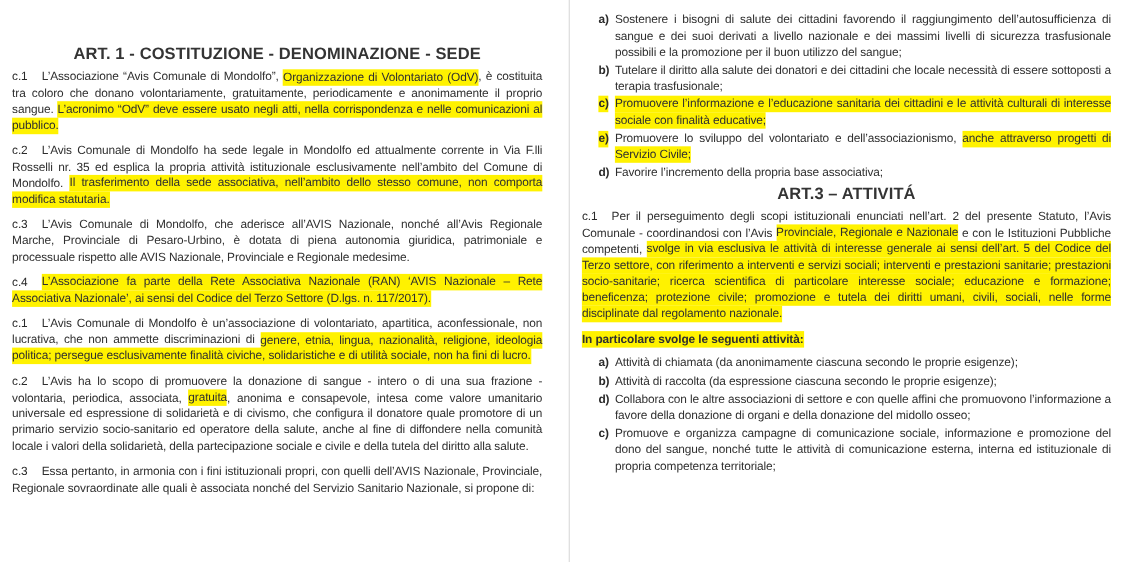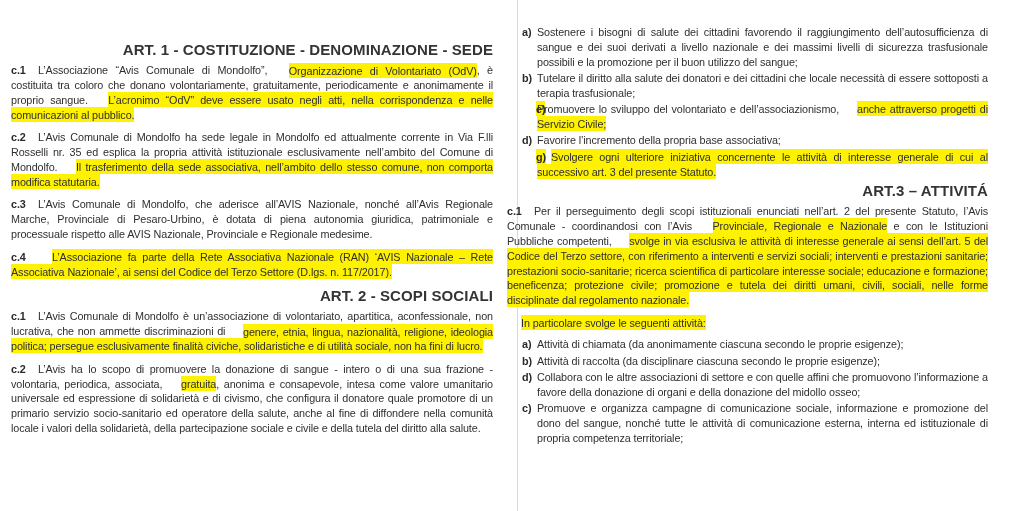--- a/index.html
+++ b/index.html
@@ -20,87 +20,87 @@
     overflow: hidden;
   }
   .divider {
     position: absolute;
     left: 517px; top: 0; bottom: 0;
     width: 1px;
     background: var(--divider, #d9d9d9);
   }
   .col { position: absolute; top: 0; box-sizing: border-box; }
   .col-left  { left: 11px;  width: 482px; padding-top: 38px; }
-  .col-right { left: 507px; width: 481px; padding-top: 25px; }
+  .col-right { left: 529px; width: 481px; padding-top: 11px; }
 
   .h {
-    text-align: right;
+    text-align: center;
     font-weight: 700;
     font-size: 15px;
     line-height: 18px;
     letter-spacing: 0.1px;
     color: #343434;
     margin: 3px 0 4px 0;
   }
   .clause {
     text-align: justify;
     margin: 0 0 8px 0;
   }
   .cmark {
-    font-weight: 700;
+    font-weight: 400;
     display: inline-block;
     width: 27px;
     color: #2a2a2a;
   }
   .para {
     text-align: justify;
     margin: 0 0 7px 0;
+    font-weight: bold;
   }
   .item {
     text-align: justify;
     padding-left: 30px;
     text-indent: -15px;
     margin: 0 0 1.5px 0;
   }
   .imark {
     font-weight: 700;
     display: inline-block;
     width: 15px;
     text-indent: 0;
     color: #2a2a2a;
   }
   mark.hl {
     background: var(--hl, #fff200);
     color: inherit;
     padding: 1.5px 0;
-    margin-left: 14px;
   }
 </style>
 </head>
 <body>
 
 <div class="page">
   <div class="col col-left" id="col-0">
       <div class="h">ART. 1 - COSTITUZIONE - DENOMINAZIONE - SEDE</div>
       <div class="clause"><span class="cmark">c.1</span><span>L’Associazione “Avis Comunale di Mondolfo”, </span><mark class="hl">Organizzazione di Volontariato (OdV)</mark><span>, è costituita tra coloro che donano volontariamente, gratuitamente, periodicamente e anonimamente il proprio sangue. </span><mark class="hl">L’acronimo “OdV” deve essere usato negli atti, nella corrispondenza e nelle comunicazioni al pubblico.</mark></div>
       <div class="clause"><span class="cmark">c.2</span><span>L’Avis Comunale di Mondolfo ha sede legale in Mondolfo ed attualmente corrente in Via F.lli Rosselli nr. 35 ed esplica la propria attività istituzionale esclusivamente nell’ambito del Comune di Mondolfo. </span><mark class="hl">Il trasferimento della sede associativa, nell’ambito dello stesso comune, non comporta modifica statutaria.</mark></div>
       <div class="clause"><span class="cmark">c.3</span><span>L’Avis Comunale di Mondolfo, che aderisce all’AVIS Nazionale, nonché all’Avis Regionale Marche, Provinciale di Pesaro-Urbino, è dotata di piena autonomia giuridica, patrimoniale e processuale rispetto alle AVIS Nazionale, Provinciale e Regionale medesime.</span></div>
       <div class="clause"><span class="cmark">c.4</span><mark class="hl">L’Associazione fa parte della Rete Associativa Nazionale (RAN) ‘AVIS Nazionale – Rete Associativa Nazionale’, ai sensi del Codice del Terzo Settore (D.lgs. n. 117/2017).</mark></div>
-      <div class="h">ART. 2 - SCOPI SOCIALI</div>
       <div class="clause"><span class="cmark">c.1</span><span>L’Avis Comunale di Mondolfo è un’associazione di volontariato, apartitica, aconfessionale, non lucrativa, che non ammette discriminazioni di </span><mark class="hl">genere, etnia, lingua, nazionalità, religione, ideologia politica; persegue esclusivamente finalità civiche, solidaristiche e di utilità sociale, non ha fini di lucro.</mark></div>
       <div class="clause"><span class="cmark">c.2</span><span>L’Avis ha lo scopo di promuovere la donazione di sangue - intero o di una sua frazione - volontaria, periodica, associata, </span><mark class="hl">gratuita</mark><span>, anonima e consapevole, intesa come valore umanitario universale ed espressione di solidarietà e di civismo, che configura il donatore quale promotore di un primario servizio socio-sanitario ed operatore della salute, anche al fine di diffondere nella comunità locale i valori della solidarietà, della partecipazione sociale e civile e della tutela del diritto alla salute.</span></div>
+      <div class="clause"><span class="cmark">c.3</span><span>Essa pertanto, in armonia con i fini istituzionali propri, con quelli dell’AVIS Nazionale, Provinciale, Regionale sovraordinate alle quali è associata nonché del Servizio Sanitario Nazionale, si propone di:</span></div>
     </div>
   <div class="divider"></div>
   <div class="col col-right" id="col-1">
       <div class="item"><span class="imark">a)</span><span>Sostenere i bisogni di salute dei cittadini favorendo il raggiungimento dell’autosufficienza di sangue e dei suoi derivati a livello nazionale e dei massimi livelli di sicurezza trasfusionale possibili e la promozione per il buon utilizzo del sangue;</span></div>
       <div class="item"><span class="imark">b)</span><span>Tutelare il diritto alla salute dei donatori e dei cittadini che locale necessità di essere sottoposti a terapia trasfusionale;</span></div>
+      <div class="item"><span class="imark"><mark class="hl">c)</mark></span><mark class="hl">Promuovere l’informazione e l’educazione sanitaria dei cittadini e le attività culturali di interesse sociale con finalità educative;</mark></div>
       <div class="item"><span class="imark"><mark class="hl">e)</mark></span><span>Promuovere lo sviluppo del volontariato e dell’associazionismo, </span><mark class="hl">anche attraverso progetti di Servizio Civile;</mark></div>
       <div class="item"><span class="imark">d)</span><span>Favorire l’incremento della propria base associativa;</span></div>
-      <div class="item"><span class="imark"><mark class="hl">g)</mark></span><mark class="hl">Svolgere ogni ulteriore iniziativa concernente le attività di interesse generale di cui al successivo art. 3 del presente Statuto.</mark></div>
       <div class="h">ART.3 – ATTIVITÁ</div>
       <div class="clause"><span class="cmark">c.1</span><span>Per il perseguimento degli scopi istituzionali enunciati nell’art. 2 del presente Statuto, l’Avis Comunale - coordinandosi con l’Avis </span><mark class="hl">Provinciale, Regionale e Nazionale</mark><span> e con le Istituzioni Pubbliche competenti, </span><mark class="hl">svolge in via esclusiva le attività di interesse generale ai sensi dell’art. 5 del Codice del Terzo settore, con riferimento a interventi e servizi sociali; interventi e prestazioni sanitarie; prestazioni socio-sanitarie; ricerca scientifica di particolare interesse sociale; educazione e formazione; beneficenza; protezione civile; promozione e tutela dei diritti umani, civili, sociali, nelle forme disciplinate dal regolamento nazionale.</mark></div>
       <div class="para"><mark class="hl">In particolare svolge le seguenti attività:</mark></div>
       <div class="item"><span class="imark">a)</span><span>Attività di chiamata (da anonimamente ciascuna secondo le proprie esigenze);</span></div>
-      <div class="item"><span class="imark">b)</span><span>Attività di raccolta (da disciplinare ciascuna secondo le proprie esigenze);</span></div>
+      <div class="item"><span class="imark">b)</span><span>Attività di raccolta (da espressione ciascuna secondo le proprie esigenze);</span></div>
       <div class="item"><span class="imark">d)</span><span>Collabora con le altre associazioni di settore e con quelle affini che promuovono l’informazione a favore della donazione di organi e della donazione del midollo osseo;</span></div>
       <div class="item"><span class="imark">c)</span><span>Promuove e organizza campagne di comunicazione sociale, informazione e promozione del dono del sangue, nonché tutte le attività di comunicazione esterna, interna ed istituzionale di propria competenza territoriale;</span></div>
     </div>
 </div>
 
 </body></html>

